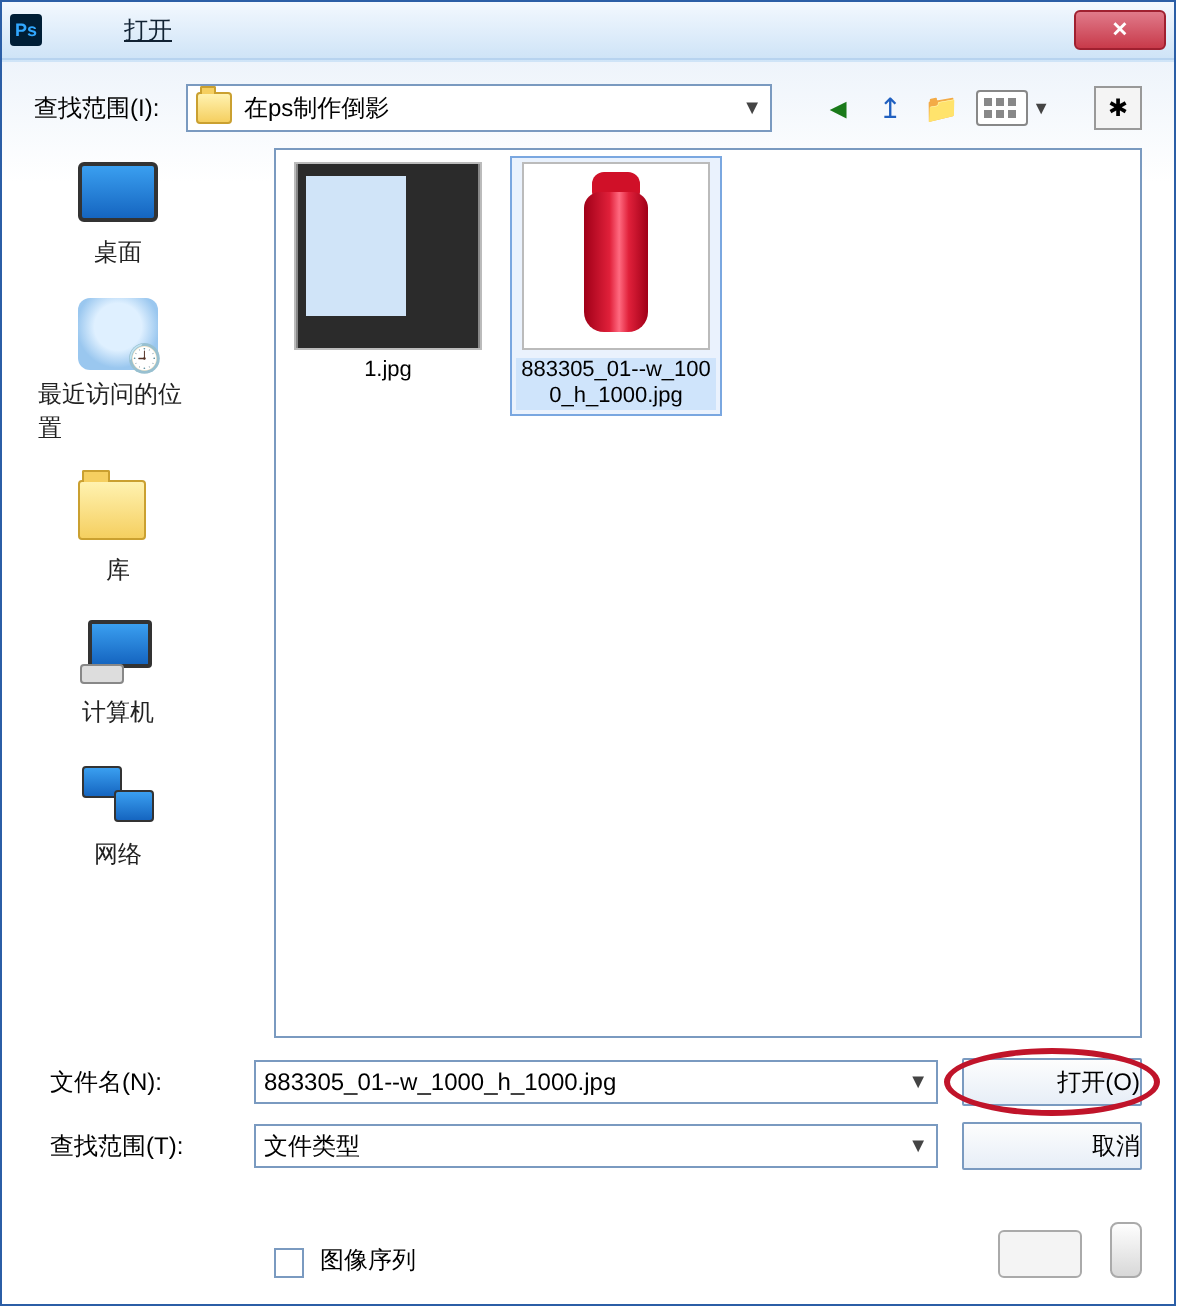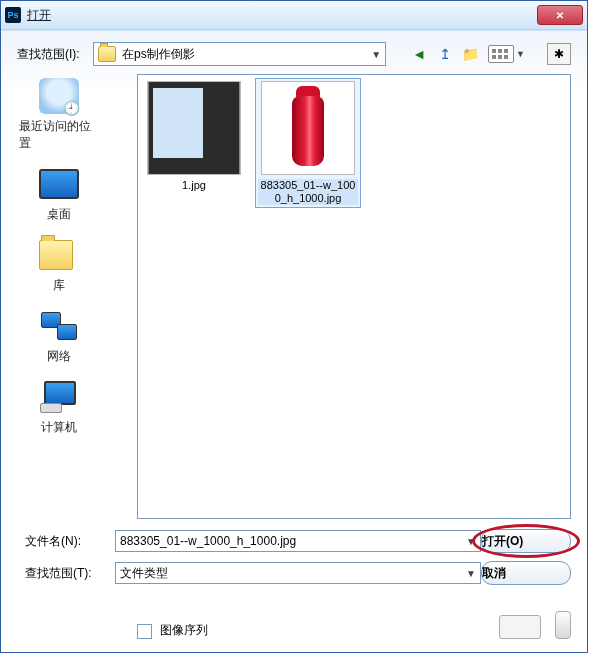--- a/index.html
+++ b/index.html
@@ -19,20 +19,21 @@
     position: relative;
     box-sizing: border-box;
   }
   .titlebar {
     height: 28px;
     background: linear-gradient(#f3f8fe, #cfe4f7);
     display: flex;
     align-items: center;
     padding: 0 4px;
     border-bottom: 1px solid #b7d3ef;
+    gap: 35px;
   }
   .app-icon {
     width: 16px; height: 16px;
     background: #001e36;
     color: #31a8ff;
     font-size: 9px;
     font-weight: bold;
     display: flex; align-items: center; justify-content: center;
     border-radius: 2px;
     margin-right: 6px;
@@ -230,40 +231,40 @@
     background: linear-gradient(90deg,#a00018,#e0203a 40%,#ff6a80 55%,#e0203a 70%,#a00018);
     border-radius:8px 8px 10px 10px;
   }
   .thumb .name { word-break: break-all; line-height: 1.2; }
   .thumb.selected .name { background:#cfe4fb; }
 
   .bottom {
     padding-top: 10px;
   }
   .brow {
-    display: flex; align-items: center; margin-bottom: 8px; 
+    display: flex; align-items: center; margin-bottom: 8px; gap: 12px;
   }
   .blabel { width: 90px; padding-left: 8px; }
   .binput {
     flex: 1; height: 20px;
     border: 1px solid #7a9ac0;
     background:#fff;
     display: flex; align-items: center;
     padding: 0 4px;
     font-size: 12px;
   }
   .binput .caret { margin-left: auto; font-size: 10px; color:#444; }
   .obtn {
     width: 88px; height: 22px;
     border: 1px solid #7a9ac0;
     background: linear-gradient(#fdfdfd,#e7eef7);
-    border-radius: 11px;
+    border-radius: 1px;
     font-size: 12px;
     cursor: pointer;
-    display: flex; align-items: center; justify-content: flex-start; font-weight: bold;
+    display: flex; align-items: center; justify-content: flex-end;
   }
   .open-emph {
     position: relative;
   }
   .open-emph::after {
     content:'';
     position:absolute;
     left:-10px; top:-6px; right:-10px; bottom:-6px;
     border: 3px solid #c0142a;
     border-radius: 50%;
@@ -331,46 +332,46 @@
         </div>
       </div>
       <div class="bookmark-btn">
         <span>✱</span>
       </div>
     </div>
 
     <div class="middle">
       <div class="places">
         <div class="place">
+          <div class="ic">
+              <div class="ic-desktop"></div>
+            </div>
+          <span>桌面</span>
+        </div>
+        <div class="place">
           <div class="ic ic-recent"></div>
           <span>最近访问的位置</span>
-        </div>
-        <div class="place">
-          <div class="ic">
-              <div class="ic-desktop"></div>
-            </div>
-          <span>桌面</span>
         </div>
         <div class="place">
           <div class="ic ic-lib">
               <span class="folder-icon"></span>
             </div>
           <span>库</span>
         </div>
         <div class="place">
           <div class="ic">
-              <div class="ic-network"></div>
-            </div>
-          <span>网络</span>
+              <div class="ic-computer"></div>
+            </div>
+          <span>计算机</span>
         </div>
         <div class="place">
           <div class="ic">
-              <div class="ic-computer"></div>
-            </div>
-          <span>计算机</span>
+              <div class="ic-network"></div>
+            </div>
+          <span>网络</span>
         </div>
       </div>
 
       <div class="file-pane">
         <div class="thumbs" id="thumbs">
             <div class="thumb">
               <div class="img">
                 <div class="ps-thumb"></div>
               </div>
               <div class="name">1.jpg</div>

